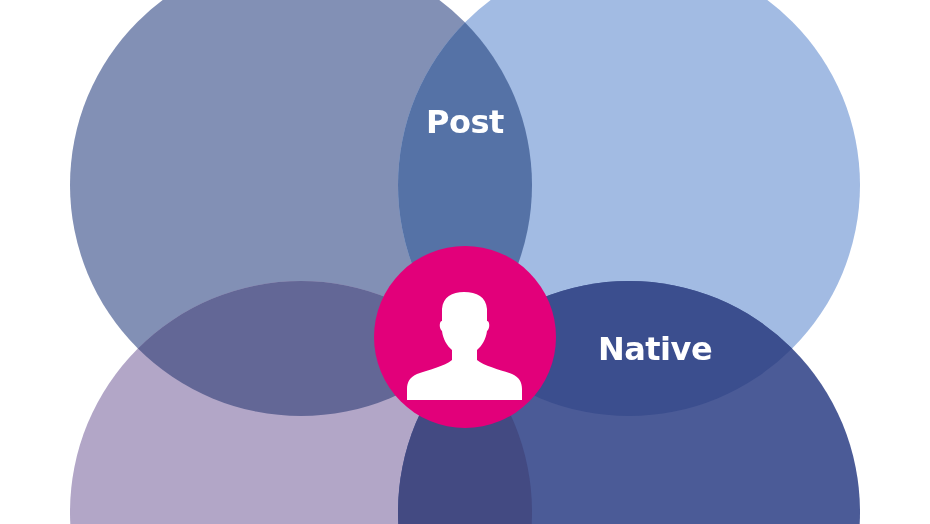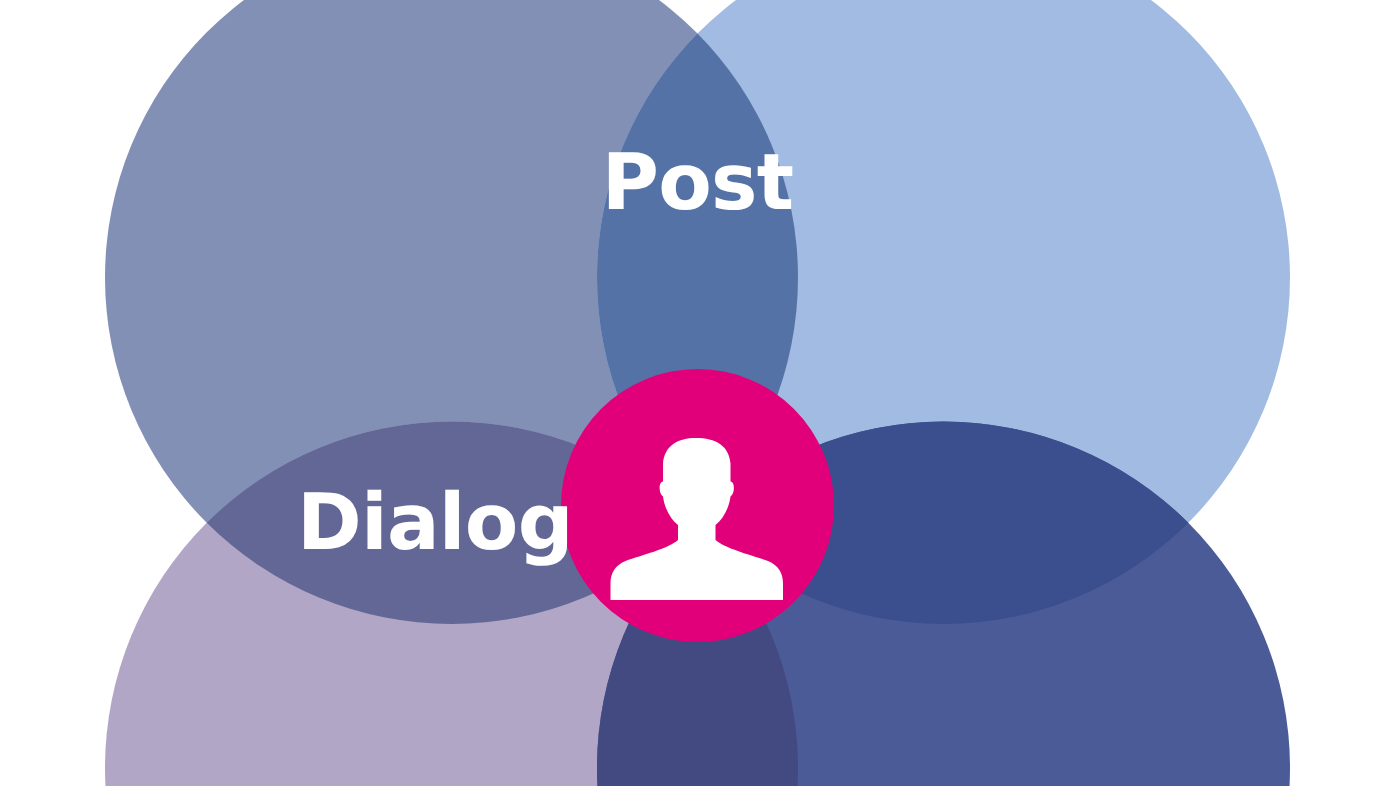--- a/index.html
+++ b/index.html
@@ -1,18 +1,18 @@
 <!DOCTYPE html>
 <html><head>
 <meta charset="utf-8">
 <style>
   html, body { margin: 0; padding: 0; }
   body { width: 930px; height: 524px; overflow: hidden; background: #ffffff; position: relative; font-family: "DejaVu Sans", sans-serif; }
   #stage { position: absolute; left: 0; top: 0; width: 930px; height: 524px; }
-  .label { position: absolute; color: #ffffff; font-weight: bold; font-size: 52px; line-height: 46px; text-align: center; white-space: nowrap; letter-spacing: -0.5px; font-family: "DejaVu Sans", sans-serif; }
+  .label { position: absolute; color: #ffffff; font-weight: bold; font-size: 32px; line-height: 46px; text-align: center; white-space: nowrap; letter-spacing: -0.5px; font-family: "DejaVu Sans", sans-serif; }
 </style>
 </head>
 <body>
 
 <div id="stage">
   <svg width="930" height="524" viewBox="0 0 930 524" xmlns="http://www.w3.org/2000/svg">
     <defs>
       <clipPath id="cTL">
           <circle cx="301" cy="185" r="231"></circle>
         </clipPath>
@@ -61,14 +61,14 @@
          C522,382 519,377 512,374
          C501,370 484,366 477,360
          L477,350
          C482,346 486,339 487,331
          C490,329 490,321 487,321
          L487,309
          C486,297 477,292 464,292 Z"></path>
   </svg>
 
   <div class="label" style="left:365px; top:99px; width:200px;">Post</div>
-  <div class="label" style="left:198px; top:326px; width:160px;">Dialog</div>
+  <div class="label" style="left:575px; top:326px; width:160px;">Native</div>
 </div>
 
 </body></html>

